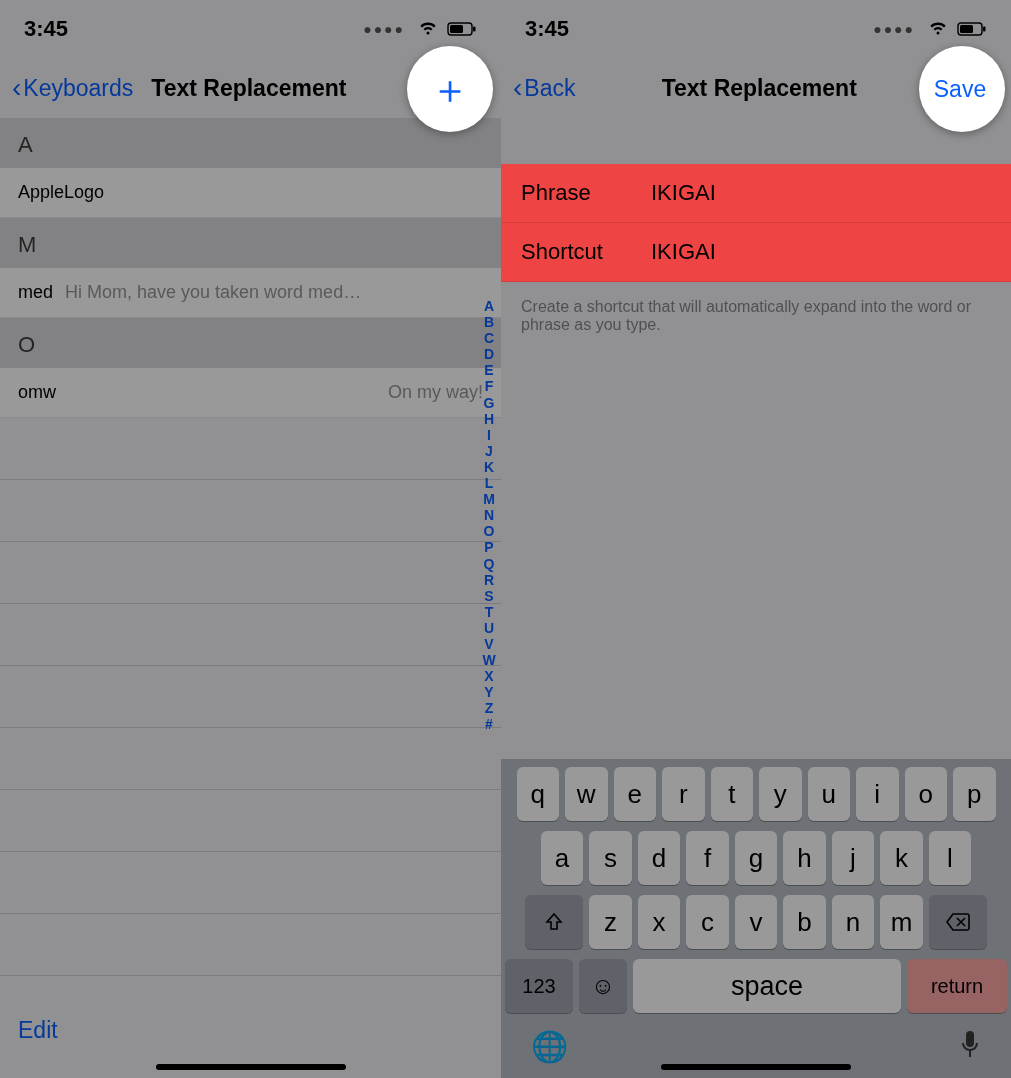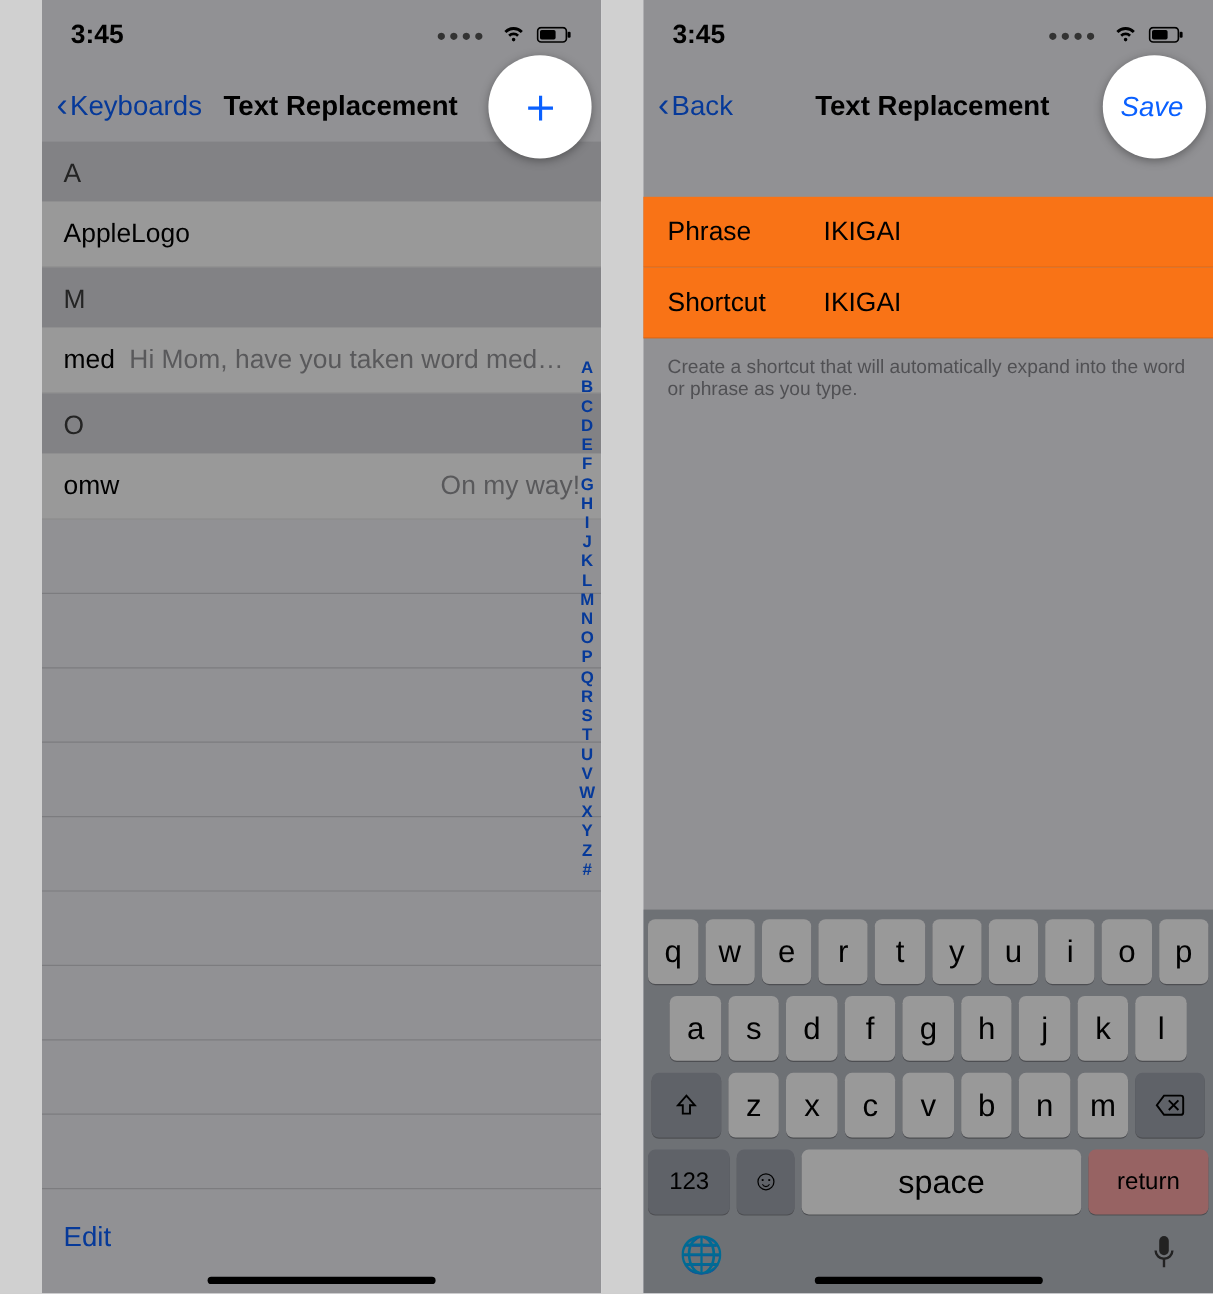--- a/index.html
+++ b/index.html
@@ -1,18 +1,18 @@
 <!DOCTYPE html>
 <html><head>
 <meta charset="utf-8">
 <style>
   * { box-sizing: border-box; margin: 0; padding: 0; }
   html, body { width: 1011px; height: 1078px; font-family: -apple-system, "Helvetica Neue", Arial, sans-serif; background: #d0d0d0; }
   .wrap { display: flex; width: 1011px; height: 1078px; }
-  .phone { position: relative; height: 100%; background: #f2f2f7; overflow: hidden; margin-left: 35px; }
+  .phone { position: relative; height: 100%; background: #f2f2f7; overflow: hidden; }
   .phone.left  { width: 501px; }
   .phone.right { width: 510px; }
   .dim-overlay { position:absolute; inset:0; background: rgba(0,0,0,0.40); z-index: 50; pointer-events:none; }
 
   
   .statusbar { height: 58px; display:flex; align-items:center; justify-content:space-between; padding: 0 24px; font-size: 22px; font-weight:600; }
   .status-icons { display:flex; align-items:center; gap:8px; }
   .dots { letter-spacing:2px; color:#555; font-size:14px; margin-right:4px; }
   .wifi, .battery { display:inline-block; }
 
@@ -23,34 +23,34 @@
   .nav-right { width: 56px; text-align:right; }
   .chev { font-size:28px; line-height:1; margin-right:2px; }
   .plus-btn { font-size: 40px; font-weight:300; color:#0a60ff; line-height:1; padding:0 12px;}
   .save-btn { color:#0a60ff; font-size:23px; padding-right:4px;}
 
   
   .hl-circle { position:absolute; width:86px; height:86px; border-radius:50%; background:#fff; z-index:60; display:flex; align-items:center; justify-content:center; box-shadow:0 2px 8px rgba(0,0,0,0.35); }
 
   
   .section-h { background:#d9d9de; padding: 14px 18px 10px; font-size:22px; font-weight:500; color:#3c3c3c; }
-  .row { background:#fff; padding: 14px 18px; font-size:22px; display:flex; align-items:flex-end; border-bottom:1px solid rgba(0,0,0,0.10); }
+  .row { background:#fff; padding: 14px 18px; font-size:18px; display:flex; align-items:flex-end; border-bottom:1px solid rgba(0,0,0,0.10); }
   .row .shortcut { color:#000; }
   .row .phrase { color:rgba(60,60,67,0.55); margin-left:12px; flex:1; white-space:nowrap; overflow:hidden; text-overflow:ellipsis; }
   .row .phrase.right { text-align:right; }
   .row .ico { color:#777; font-size:20px; margin-left:auto; padding-right:36px;}
   .blank-rows .row { height: 62px; }
   .index-rail { position:absolute; right:2px; top:298px; width:20px; text-align:center; font-size:14px; font-weight:700; color:#0a60ff; line-height:1.15; z-index:45;}
   .toolbar-bottom { position:absolute; bottom:34px; left:0; right:0; padding:0 18px; }
   .edit-btn { color:#0a60ff; font-size:23px; }
   .home-ind { position:absolute; bottom:8px; left:50%; transform:translateX(-50%); width:190px; height:6px; border-radius:3px; background:#000; }
 
   
   .spacer { height:46px; }
-  .form-row { background:#f97316; display:flex; align-items:center; padding: 16px 20px; font-size:22px; border-bottom:1px solid rgba(0,0,0,0.10); position:relative; z-index:55; }
+  .form-row { background:#ef4444; display:flex; align-items:center; padding: 16px 20px; font-size:22px; border-bottom:1px solid rgba(0,0,0,0.10); position:relative; z-index:55; }
   .form-row .label { width:130px; color:#000; }
   .form-row .val { color:#000; }
   .hint { padding: 16px 20px; font-size:16px; color:rgba(60,60,67,0.60); }
 
   
   .kbd { position:absolute; bottom:0; left:0; right:0; background:#b8bcc4; padding:8px 4px 0; }
   .krow { display:flex; justify-content:center; gap:6px; margin-bottom:10px; }
   .key { background:#fff; border-radius:6px; height:54px; display:flex; align-items:center; justify-content:center; font-size:26px; color:#000; box-shadow:0 1px 0 rgba(0,0,0,0.3); }
   .key.l { width:42.5px; }
   .key.shift, .key.bksp { width:58px; background:#9ea3ad; }
@@ -191,21 +191,21 @@
 
   <div class="navbar">
     <div class="nav-left">
       <span class="chev">‹</span>
       <span>Back</span>
     </div>
     <div class="nav-title" style="flex:1;text-align:center;">Text Replacement</div>
     <div class="nav-right"></div>
   </div>
 
-  <div class="hl-circle" style="top:46px; right:6px;font-style:italic;">
+  <div class="hl-circle" style="top:46px; right:6px;">
     <span class="save-btn">Save</span>
   </div>
 
   <div class="spacer"></div>
 
   <div class="form-row">
     <span class="label">Phrase</span>
     <span class="val">IKIGAI</span>
   </div>
   <div class="form-row">

